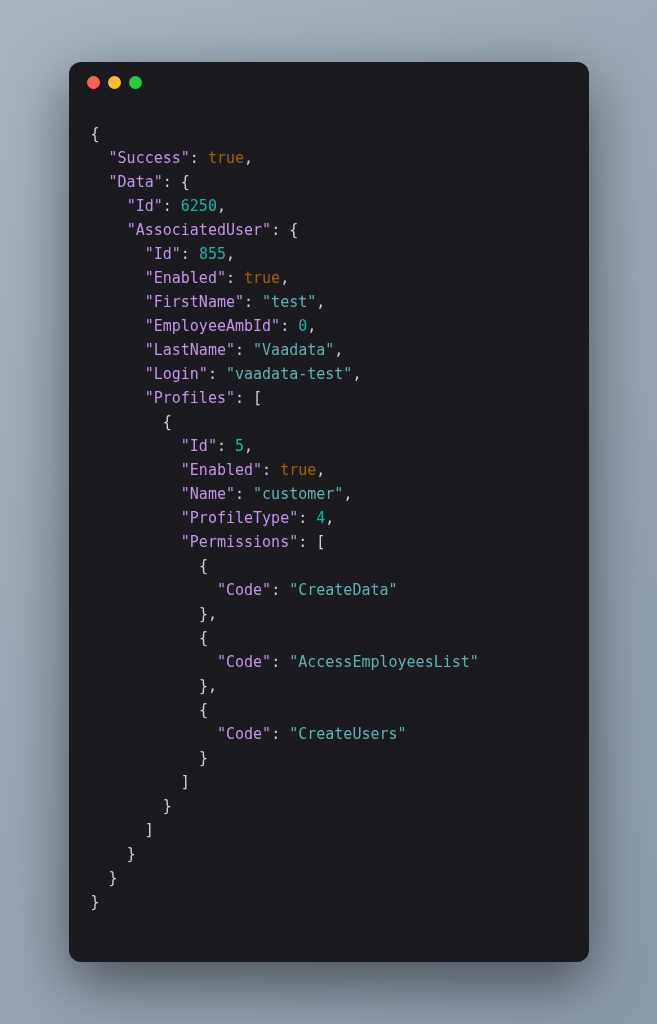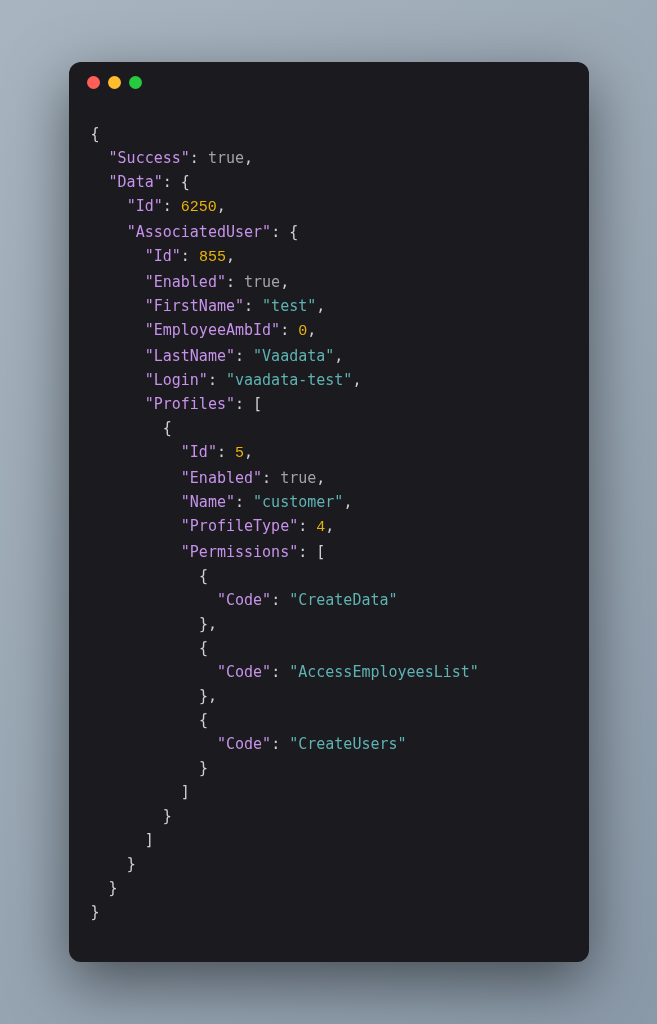--- a/index.html
+++ b/index.html
@@ -50,22 +50,22 @@
       font-size: 15px;
       line-height: 1.6;
       color: #abb2bf;
       white-space: pre;
       font-family: 'Menlo', 'Monaco', 'Consolas', monospace;
     }
     
     .punct { color: #d0d0d6; }
     .key { color: #c792ea; }
     .string { color: #5fb3b3; }
-    .bool { color: #a3a3a3; }
-    .number { color: #eab308; font-family: Liberation Mono, monospace; }
+    .bool { color: #a16207; }
+    .number { color: #14b8a6; }
   </style>
 </head>
 <body>
 
 <div class="window">
   <div class="titlebar">
     <div class="traffic-light tl-red"></div>
     <div class="traffic-light tl-yellow"></div>
     <div class="traffic-light tl-green"></div>
   </div>

